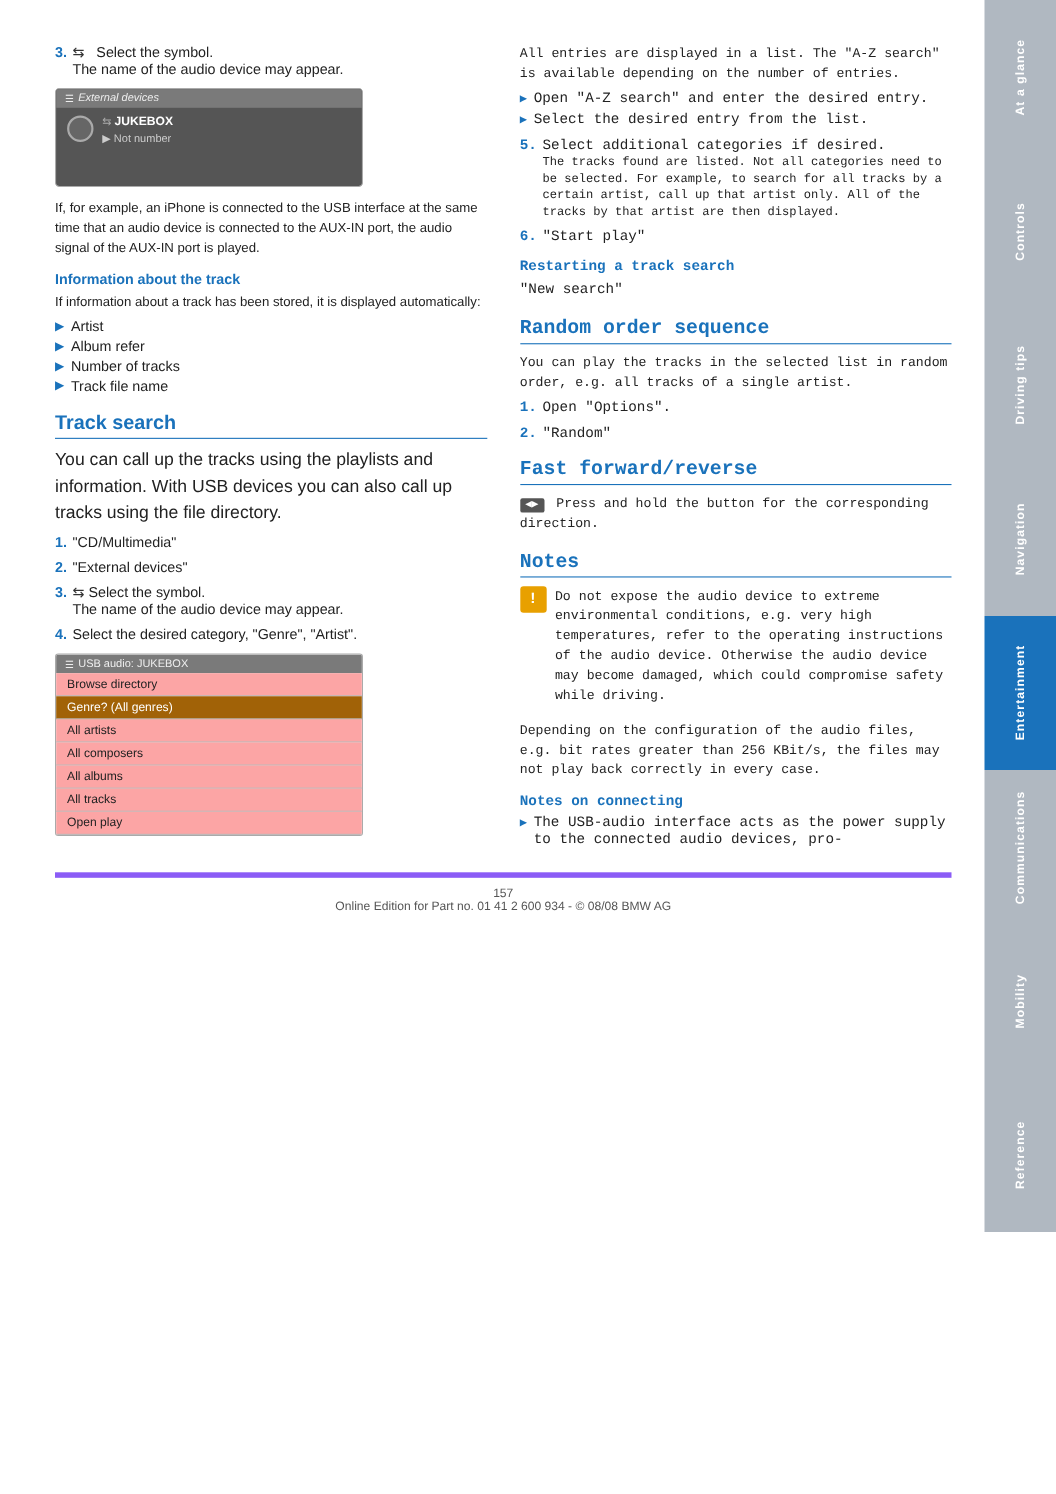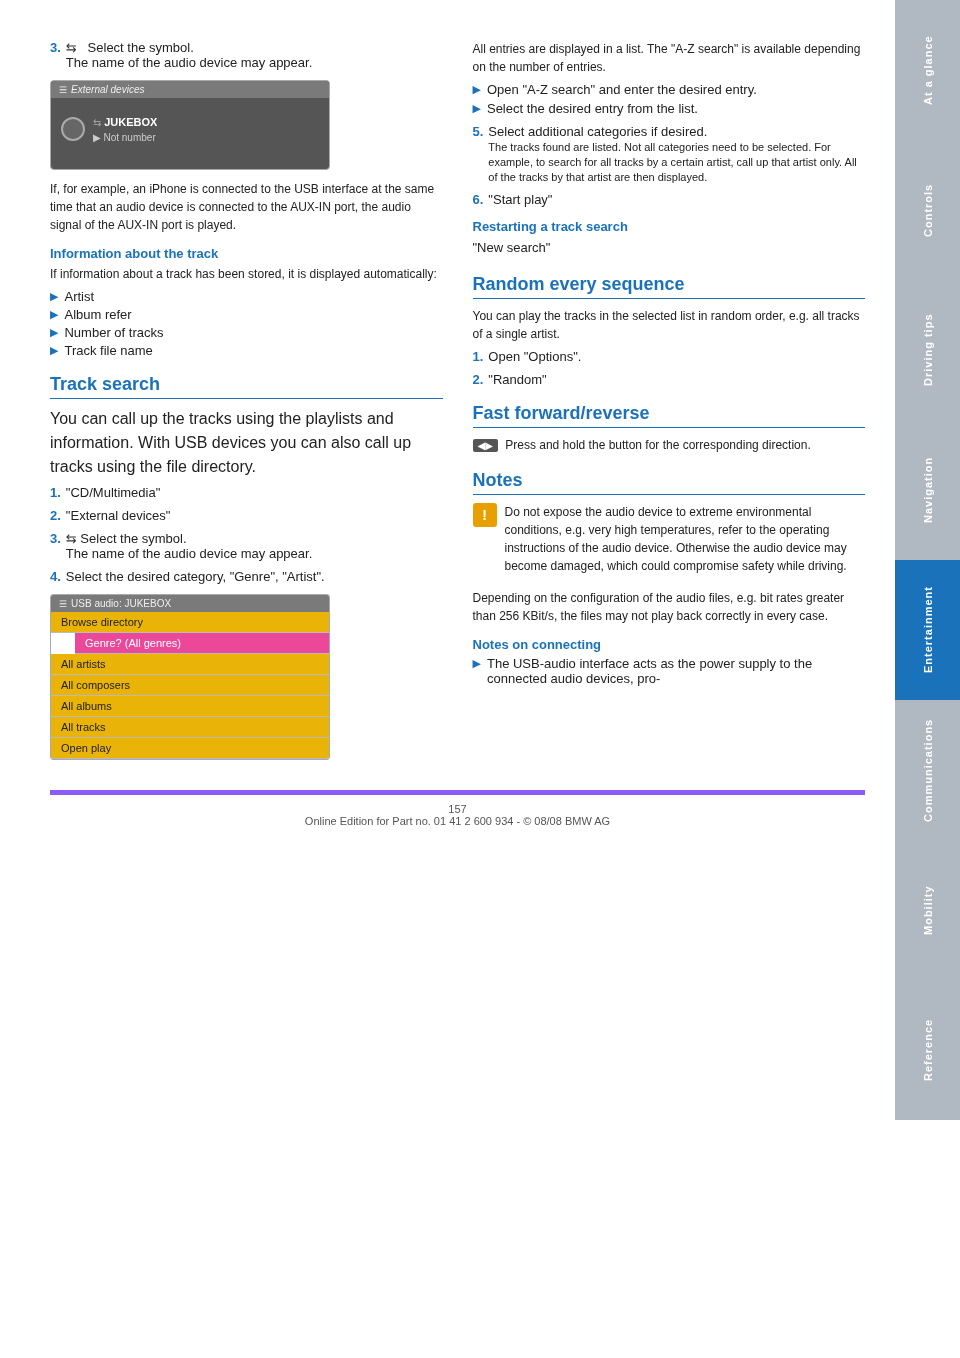--- a/index.html
+++ b/index.html
@@ -48,20 +48,21 @@
       display: flex;
       gap: 30px;
     }
     .col-left {
       flex: 1;
       max-width: 420px;
     }
     .col-right {
       flex: 1;
       max-width: 420px;
+      font-family: Liberation Mono, monospace;
     }
     .step-num {
       color: #1a72bb;
       font-weight: bold;
       font-size: 13px;
     }
     .step-block {
       margin-bottom: 8px;
       display: flex;
       gap: 5px;
@@ -109,21 +110,21 @@
       color: #eee;
       font-size: 10px;
       padding: 3px 8px;
       display: flex;
       align-items: center;
       gap: 4px;
     }
     .jukebox-row {
       display: flex;
       align-items: center;
-      padding: 16px 10px;
+      padding: 4px 10px;
       gap: 8px;
     }
     .jukebox-icon {
       width: 24px;
       height: 24px;
       border-radius: 50%;
       border: 2px solid #aaa;
       background: #666;
       display: inline-block;
     }
@@ -138,30 +139,29 @@
     .usb-header {
       background: #7a7a7a;
       color: #eee;
       font-size: 10px;
       padding: 3px 8px;
       display: flex;
       align-items: center;
       gap: 4px;
     }
     .usb-row {
-      background: #eab308;
+      background: #fca5a5;
       font-size: 11px;
       padding: 4px 10px;
       border-bottom: 1px solid #bbb;
       color: #222;
     }
     .usb-row.selected {
-      background: #ec4899;
+      background: #a16207;
       color: #fff;
-      margin-left: 24px;
     }
     .note-box {
       display: flex;
       gap: 8px;
       margin: 8px 0;
       align-items: flex-start;
     }
     .warning-icon {
       width: 24px;
       height: 24px;
@@ -308,21 +308,21 @@
       </div>
 
       <div class="step-block">
         <span class="step-num">6.</span>
         <span>"Start play"</span>
       </div>
 
       <h3 class="subsection-title">Restarting a track search</h3>
       <p>"New search"</p>
 
-      <h2 class="section-title">Random every sequence</h2>
+      <h2 class="section-title">Random order sequence</h2>
       <p style="font-size:12px;">You can play the tracks in the selected list in random order, e.g. all tracks of a single artist.</p>
 
       <div class="step-block">
         <span class="step-num">1.</span>
         <span>Open "Options".</span>
       </div>
       <div class="step-block">
         <span class="step-num">2.</span>
         <span>"Random"</span>
       </div>

